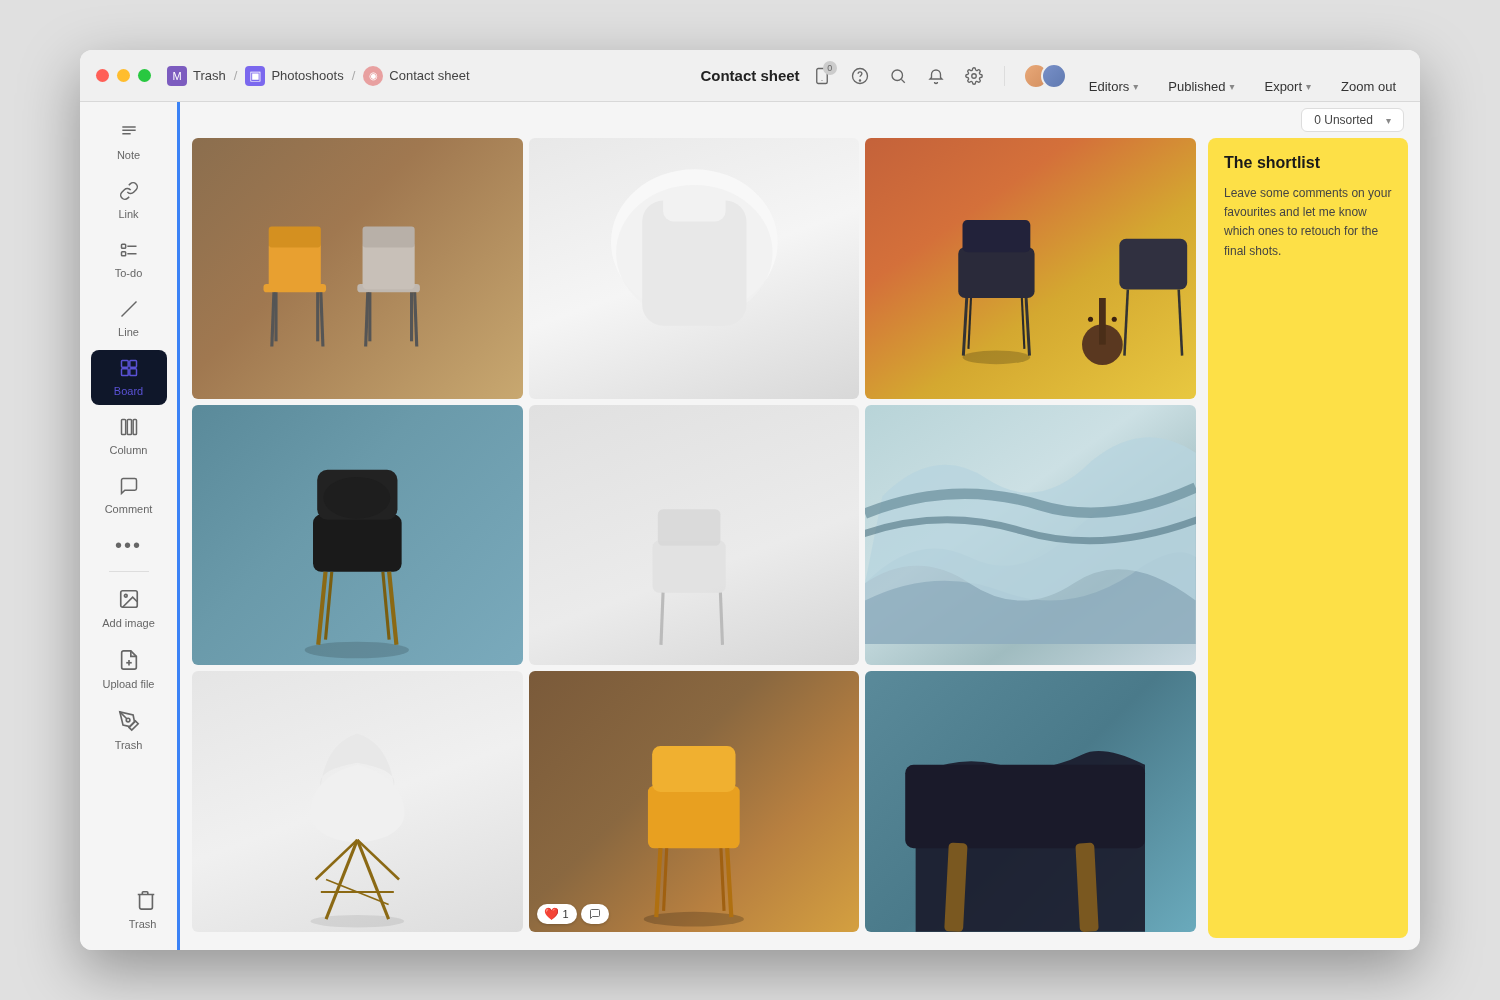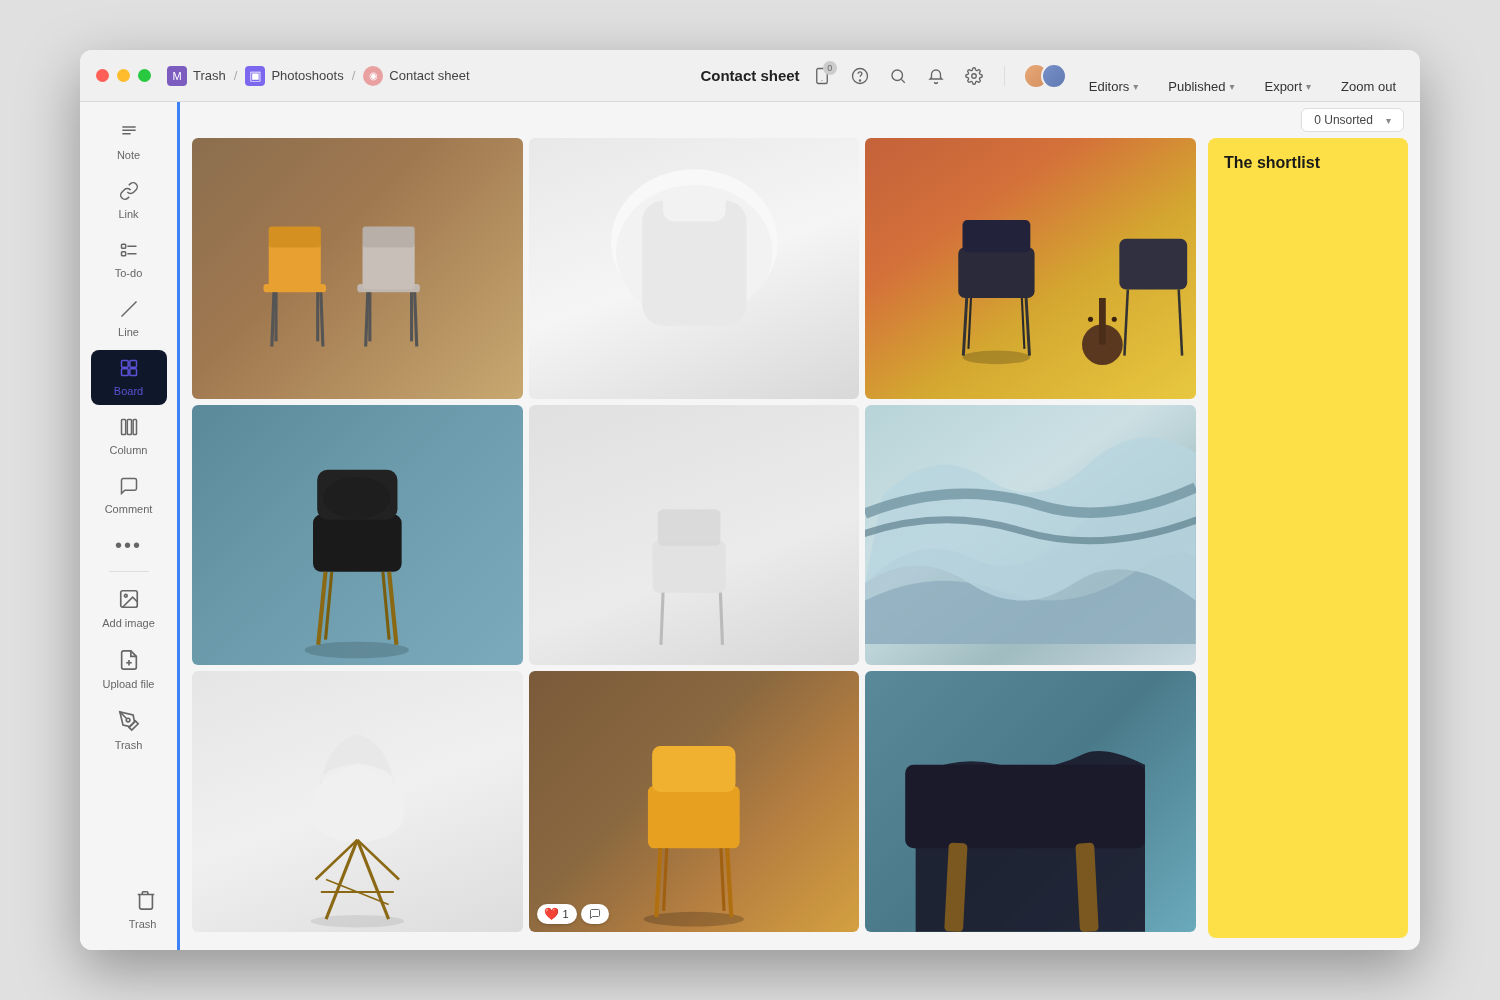--- a/index.html
+++ b/index.html
@@ -737,17 +737,18 @@
                 <line x1="240" y1="165" x2="232" y2="240" stroke="#ccc" stroke-width="3"></line>
                 <line x1="300" y1="165" x2="308" y2="240" stroke="#ccc" stroke-width="3"></line>
               </svg>
             </div>
           </div>
 
         </div>
 
         <div class="side-panel">
           <div class="side-panel-title">The shortlist</div>
+          <p class="side-panel-text">Leave some comments on your favourites and let me know which ones to retouch for the final shots.</p>
         </div>
       </div>
     </div>
   </div>
 </div>
 
 </body></html>

